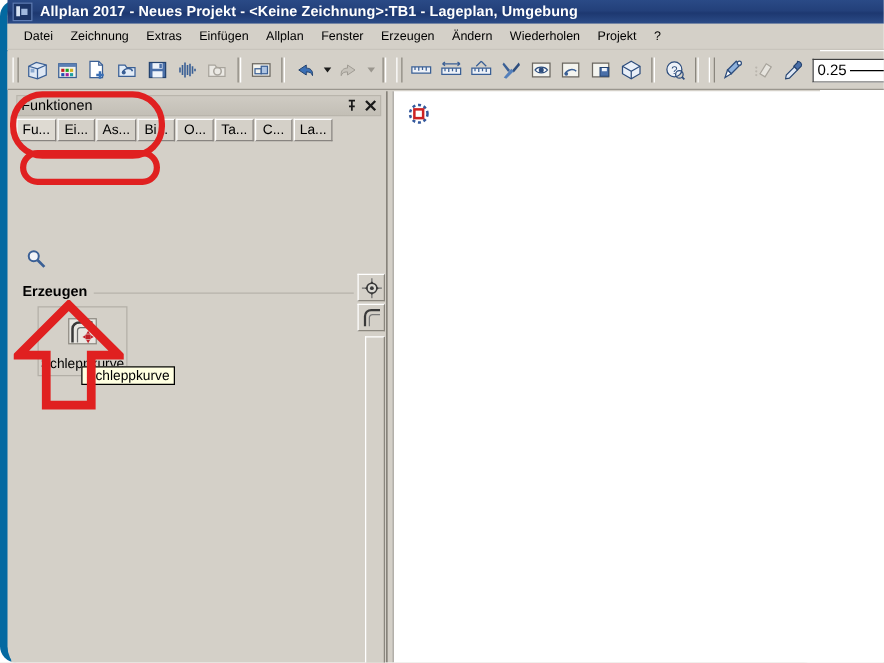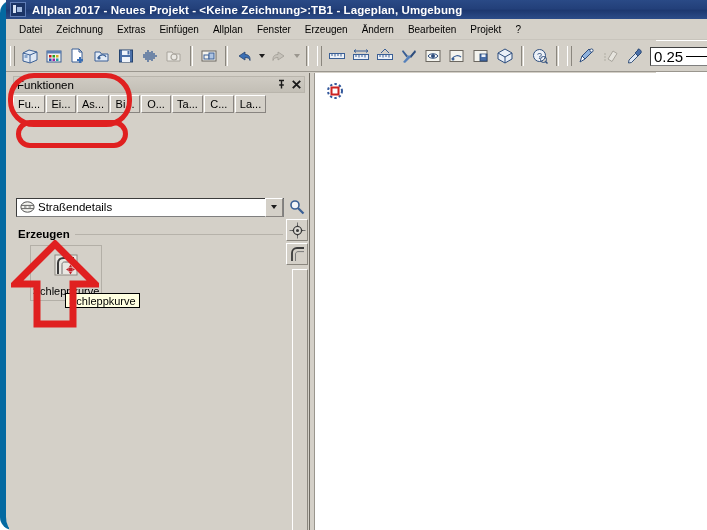--- a/index.html
+++ b/index.html
@@ -152,21 +152,21 @@
     border: 1px solid #7f7f7f;
     border-top-color: #404040;
     border-left-color: #404040;
     display: flex;
     align-items: center;
     margin-left: 3px;
     box-sizing: border-box;
     flex: 0 0 auto;
   }
   #linewidth-value {
-    font-size: 15px;
+    font-size: 12px;
     padding-left: 3px;
     color: #000;
     flex: 0 0 auto;
   }
   #linewidth-line {
     flex: 1 1 auto;
     height: 1px;
     background: #000;
     margin: 0 3px;
   }
@@ -452,21 +452,21 @@
 
   <div id="menu-bar">
     <div class="menu-item">Datei</div>
     <div class="menu-item">Zeichnung</div>
     <div class="menu-item">Extras</div>
     <div class="menu-item">Einfügen</div>
     <div class="menu-item">Allplan</div>
     <div class="menu-item">Fenster</div>
     <div class="menu-item">Erzeugen</div>
     <div class="menu-item">Ändern</div>
-    <div class="menu-item">Bearbeiten</div>
+    <div class="menu-item">Wiederholen</div>
     <div class="menu-item">Projekt</div>
     <div class="menu-item">?</div>
   </div>
 
   <div id="toolbar">
     <div class="tb-grip"></div>
 
     <div class="tb-btn">
       <svg width="18" height="18" viewBox="0 0 18 18">
         <path d="M2 6 L8 3 L16 5 L16 13 L9 16 L2 14 Z" fill="#dfe8f4" stroke="#3a5f95" stroke-width="1"></path>
@@ -711,33 +711,20 @@
         </svg>
       </span>
       <span class="pal-ctrl">
         <svg width="11" height="11" viewBox="0 0 11 11">
           <path d="M1.8 1.8 L9.2 9.2 M9.2 1.8 L1.8 9.2" stroke="#1a1a1a" stroke-width="1.9"></path>
         </svg>
       </span>
     </div>
 
     <div id="palette-combo-row">
-      <div id="category-combo">
-        <span id="category-icon">
-          <svg width="15" height="12" viewBox="0 0 15 12">
-            <ellipse cx="7.5" cy="6" rx="6.6" ry="5.2" fill="#f4f4f0" stroke="#555" stroke-width="1"></ellipse>
-            <path d="M1.3 4.4 L13.7 4.4 M1.3 7.6 L13.7 7.6" stroke="#555" stroke-width="0.9"></path>
-            <path d="M4 6 L6.5 6 M8.5 6 L11 6" stroke="#555" stroke-width="0.9"></path>
-          </svg>
-        </span>
-        <span id="category-value">Straßendetails</span>
-        <span id="category-caret-box">
-            <span class="caret"></span>
-          </span>
-      </div>
       <div id="palette-search-btn">
         <svg width="17" height="17" viewBox="0 0 17 17">
           <circle cx="6" cy="6" r="4" fill="#f2f4f8" stroke="#3a5f95" stroke-width="1.6"></circle>
           <path d="M9 9 L14.5 14.5" stroke="#3a5f95" stroke-width="2.2"></path>
         </svg>
       </div>
     </div>
 
     <div id="group-erzeugen">
       <span id="group-erzeugen-label">Erzeugen</span>

